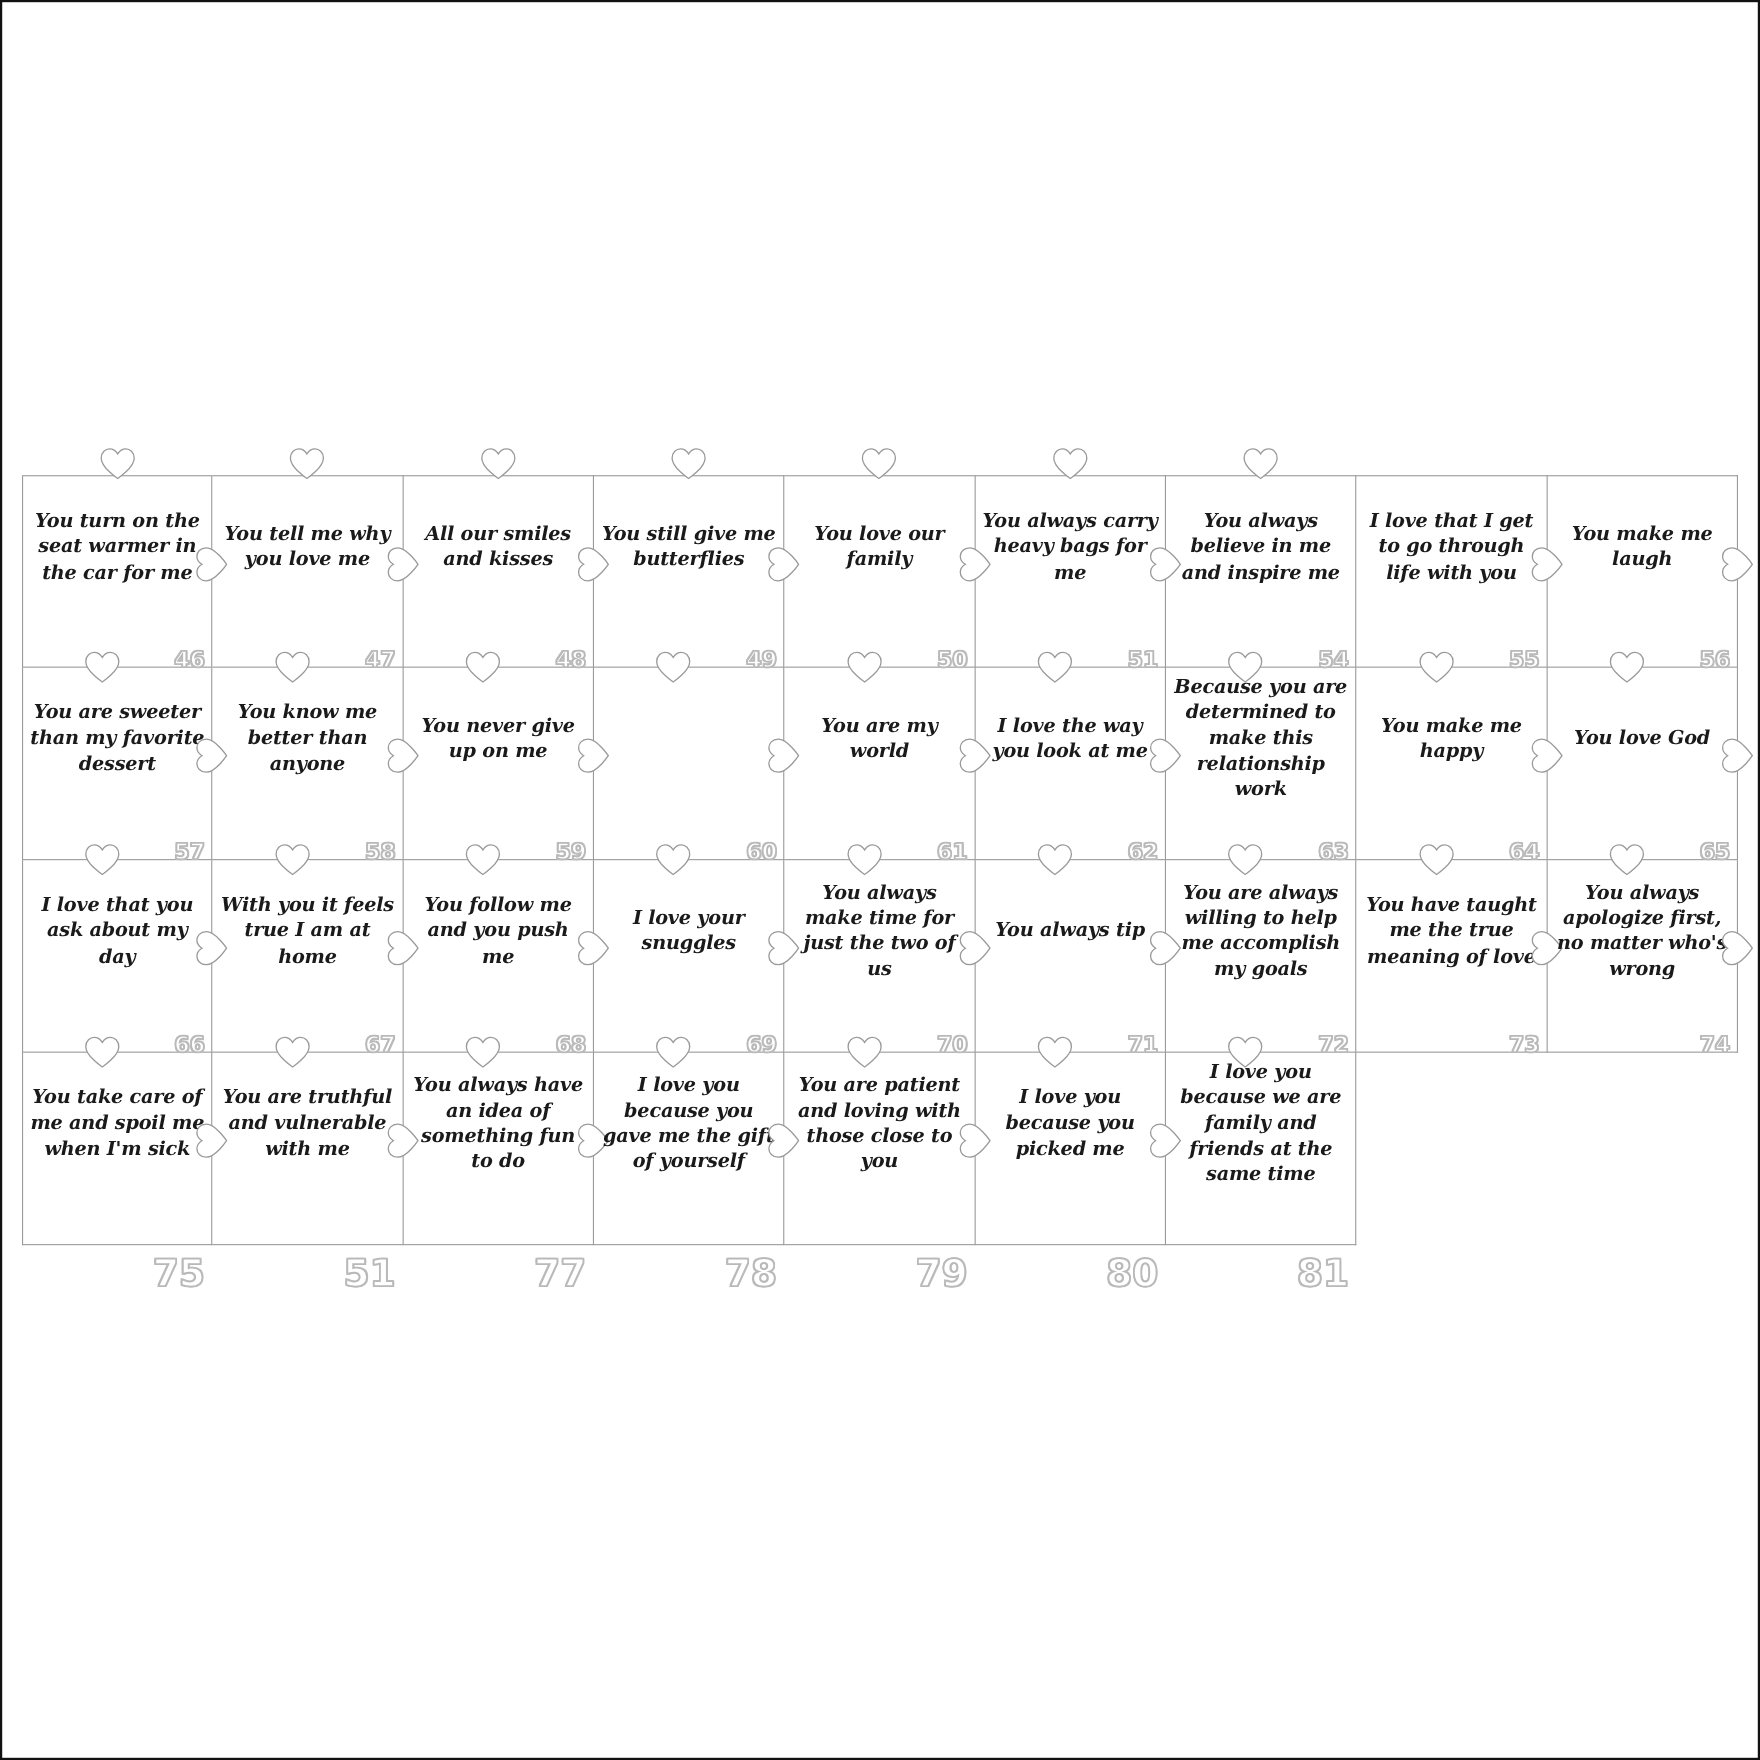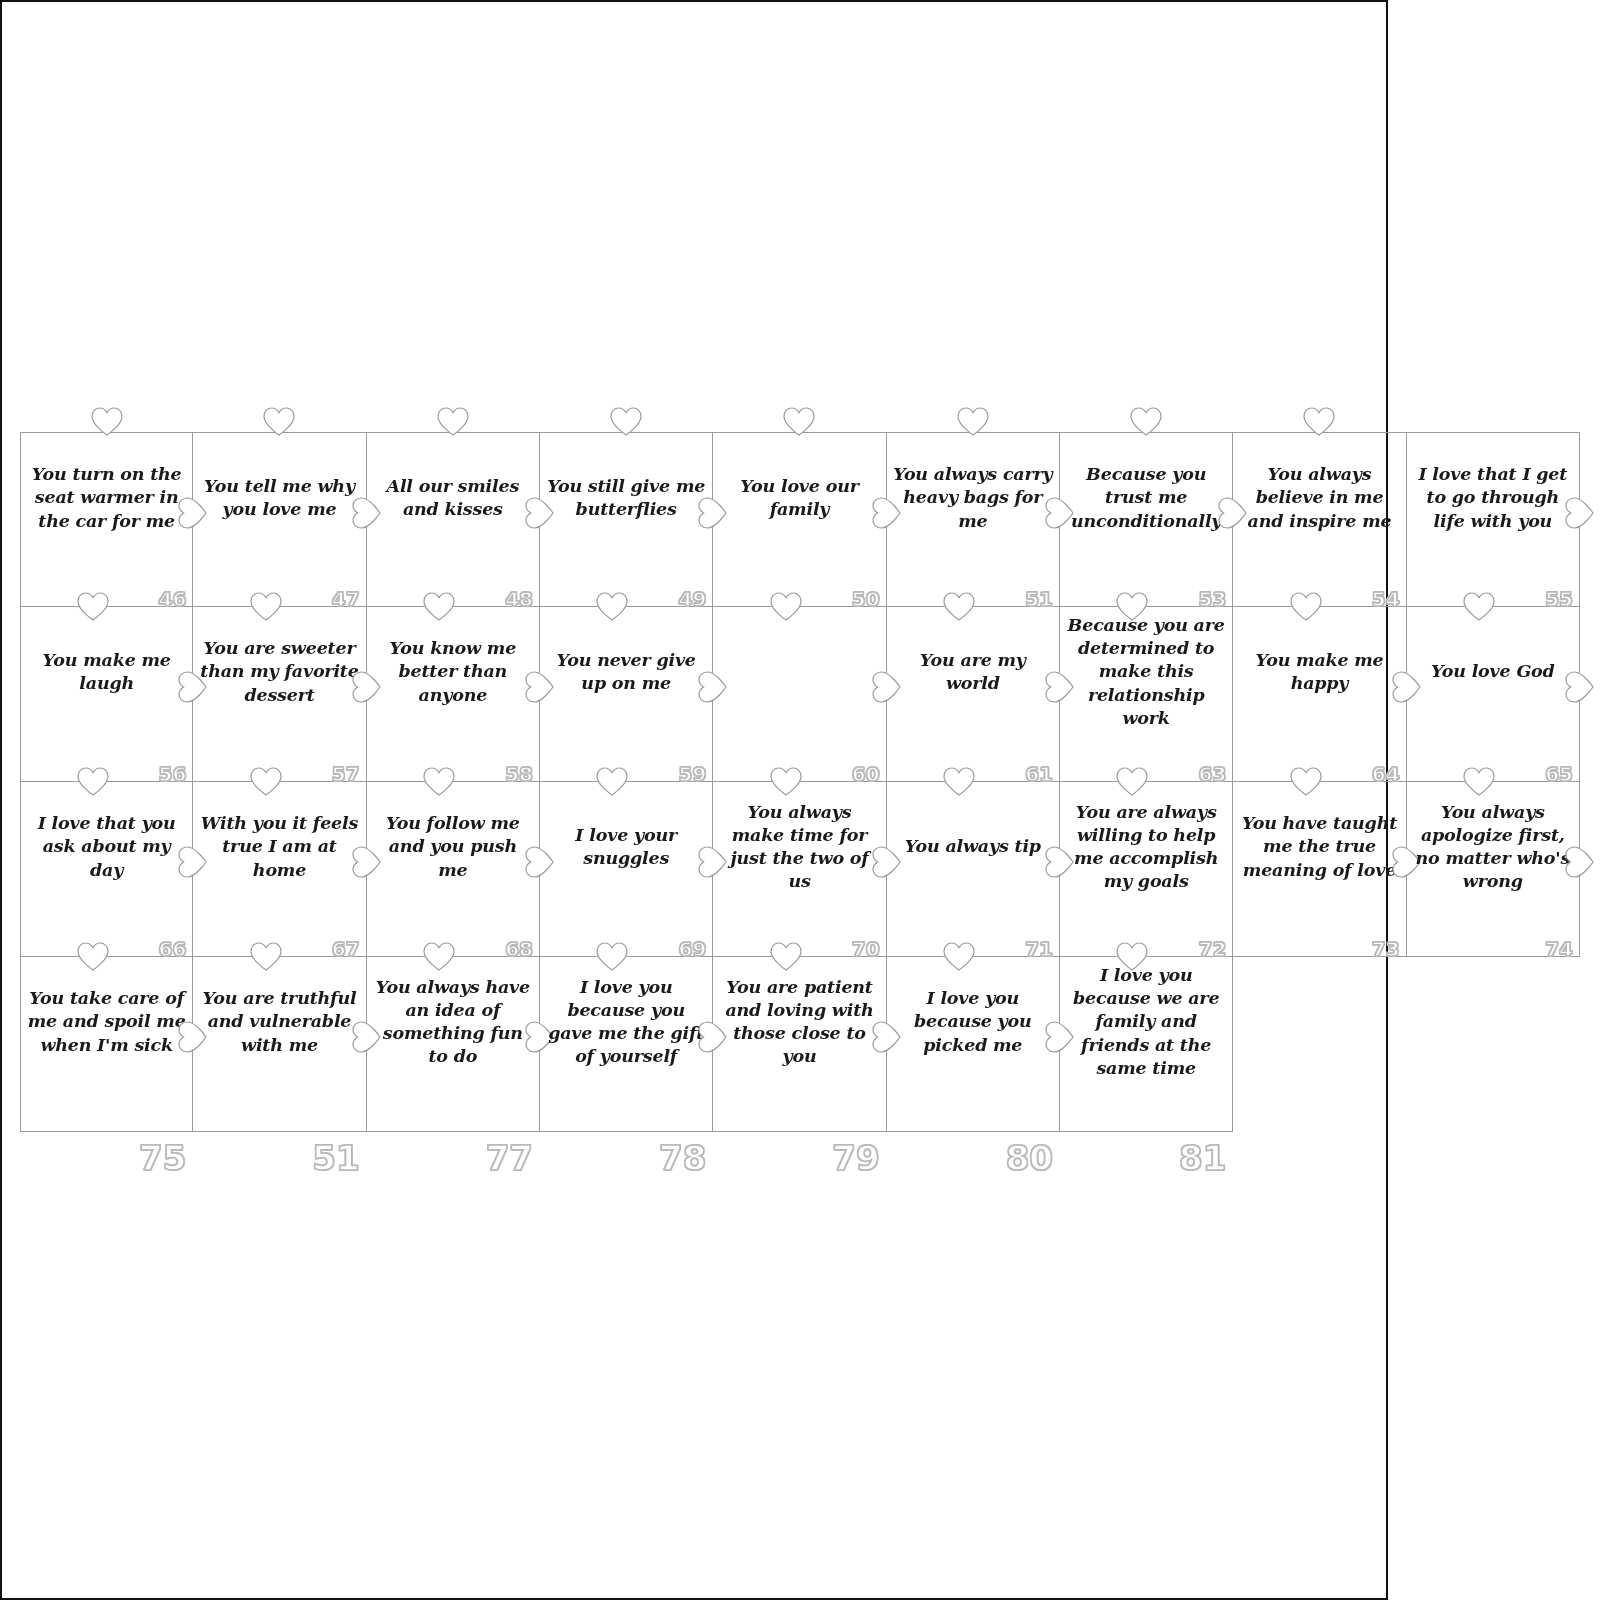--- a/index.html
+++ b/index.html
@@ -9,21 +9,21 @@
   }
   body {
     width: 1600px;
     height: 1600px;
     font-family: "DejaVu Sans", sans-serif;
     position: relative;
   }
   #page {
     position: absolute;
     left: 0; top: 0;
-    width: 1388px;
+    width: 1600px;
     height: 1600px;
     box-sizing: border-box;
     border: 2px solid #111;
     background: #fff;
   }
   #puzzle-area {
     position: absolute;
     left: 18px;
     top: 400px;
     width: 1560px;
@@ -215,39 +215,20 @@
               <path d="M17 29 C17 29 2 19 2 10.5 C2 5 6 2 9.6 2 C12.6 2 15.4 3.9 17 6.6 C18.6 3.9 21.4 2 24.4 2 C28 2 32 5 32 10.5 C32 19 17 29 17 29 Z" fill="#ffffff" stroke="#9a9a9a" stroke-width="1.2"></path>
             </svg>
           </span>
           <span class="heart right">
             <svg viewBox="0 0 34 30">
               <path d="M17 29 C17 29 2 19 2 10.5 C2 5 6 2 9.6 2 C12.6 2 15.4 3.9 17 6.6 C18.6 3.9 21.4 2 24.4 2 C28 2 32 5 32 10.5 C32 19 17 29 17 29 Z" fill="#ffffff" stroke="#9a9a9a" stroke-width="1.2"></path>
             </svg>
           </span>
         </div>
         <div class="piece">
-          <div class="piece-text">Because you trust me unconditionally</div>
-          <div class="piece-num">53</div>
-          <span class="heart top">
-            <svg viewBox="0 0 34 30">
-              <path d="M17 29 C17 29 2 19 2 10.5 C2 5 6 2 9.6 2 C12.6 2 15.4 3.9 17 6.6 C18.6 3.9 21.4 2 24.4 2 C28 2 32 5 32 10.5 C32 19 17 29 17 29 Z" fill="#ffffff" stroke="#9a9a9a" stroke-width="1.2"></path>
-            </svg>
-          </span>
-          <span class="heart bottom">
-            <svg viewBox="0 0 34 30">
-              <path d="M17 29 C17 29 2 19 2 10.5 C2 5 6 2 9.6 2 C12.6 2 15.4 3.9 17 6.6 C18.6 3.9 21.4 2 24.4 2 C28 2 32 5 32 10.5 C32 19 17 29 17 29 Z" fill="#ffffff" stroke="#9a9a9a" stroke-width="1.2"></path>
-            </svg>
-          </span>
-          <span class="heart right">
-            <svg viewBox="0 0 34 30">
-              <path d="M17 29 C17 29 2 19 2 10.5 C2 5 6 2 9.6 2 C12.6 2 15.4 3.9 17 6.6 C18.6 3.9 21.4 2 24.4 2 C28 2 32 5 32 10.5 C32 19 17 29 17 29 Z" fill="#ffffff" stroke="#9a9a9a" stroke-width="1.2"></path>
-            </svg>
-          </span>
-        </div>
-        <div class="piece">
           <div class="piece-text">You always believe in me and inspire me</div>
           <div class="piece-num">54</div>
           <span class="heart top">
             <svg viewBox="0 0 34 30">
               <path d="M17 29 C17 29 2 19 2 10.5 C2 5 6 2 9.6 2 C12.6 2 15.4 3.9 17 6.6 C18.6 3.9 21.4 2 24.4 2 C28 2 32 5 32 10.5 C32 19 17 29 17 29 Z" fill="#ffffff" stroke="#9a9a9a" stroke-width="1.2"></path>
             </svg>
           </span>
           <span class="heart bottom">
             <svg viewBox="0 0 34 30">
               <path d="M17 29 C17 29 2 19 2 10.5 C2 5 6 2 9.6 2 C12.6 2 15.4 3.9 17 6.6 C18.6 3.9 21.4 2 24.4 2 C28 2 32 5 32 10.5 C32 19 17 29 17 29 Z" fill="#ffffff" stroke="#9a9a9a" stroke-width="1.2"></path>
@@ -333,20 +314,34 @@
           </span>
           <span class="heart right">
             <svg viewBox="0 0 34 30">
               <path d="M17 29 C17 29 2 19 2 10.5 C2 5 6 2 9.6 2 C12.6 2 15.4 3.9 17 6.6 C18.6 3.9 21.4 2 24.4 2 C28 2 32 5 32 10.5 C32 19 17 29 17 29 Z" fill="#ffffff" stroke="#9a9a9a" stroke-width="1.2"></path>
             </svg>
           </span>
         </div>
         <div class="piece">
           <div class="piece-text">You are my world</div>
           <div class="piece-num">61</div>
+          <span class="heart bottom">
+            <svg viewBox="0 0 34 30">
+              <path d="M17 29 C17 29 2 19 2 10.5 C2 5 6 2 9.6 2 C12.6 2 15.4 3.9 17 6.6 C18.6 3.9 21.4 2 24.4 2 C28 2 32 5 32 10.5 C32 19 17 29 17 29 Z" fill="#ffffff" stroke="#9a9a9a" stroke-width="1.2"></path>
+            </svg>
+          </span>
+          <span class="heart right">
+            <svg viewBox="0 0 34 30">
+              <path d="M17 29 C17 29 2 19 2 10.5 C2 5 6 2 9.6 2 C12.6 2 15.4 3.9 17 6.6 C18.6 3.9 21.4 2 24.4 2 C28 2 32 5 32 10.5 C32 19 17 29 17 29 Z" fill="#ffffff" stroke="#9a9a9a" stroke-width="1.2"></path>
+            </svg>
+          </span>
+        </div>
+        <div class="piece">
+          <div class="piece-text">I love the way you look at me</div>
+          <div class="piece-num">62</div>
           <span class="heart bottom">
             <svg viewBox="0 0 34 30">
               <path d="M17 29 C17 29 2 19 2 10.5 C2 5 6 2 9.6 2 C12.6 2 15.4 3.9 17 6.6 C18.6 3.9 21.4 2 24.4 2 C28 2 32 5 32 10.5 C32 19 17 29 17 29 Z" fill="#ffffff" stroke="#9a9a9a" stroke-width="1.2"></path>
             </svg>
           </span>
           <span class="heart right">
             <svg viewBox="0 0 34 30">
               <path d="M17 29 C17 29 2 19 2 10.5 C2 5 6 2 9.6 2 C12.6 2 15.4 3.9 17 6.6 C18.6 3.9 21.4 2 24.4 2 C28 2 32 5 32 10.5 C32 19 17 29 17 29 Z" fill="#ffffff" stroke="#9a9a9a" stroke-width="1.2"></path>
             </svg>
           </span>

